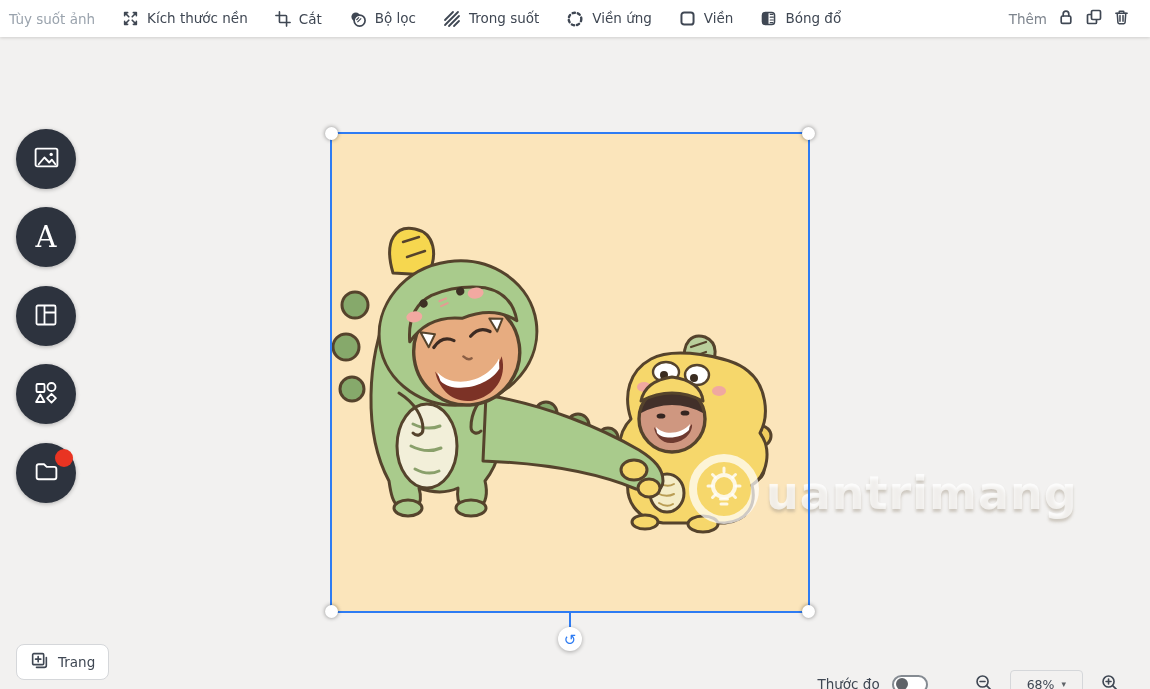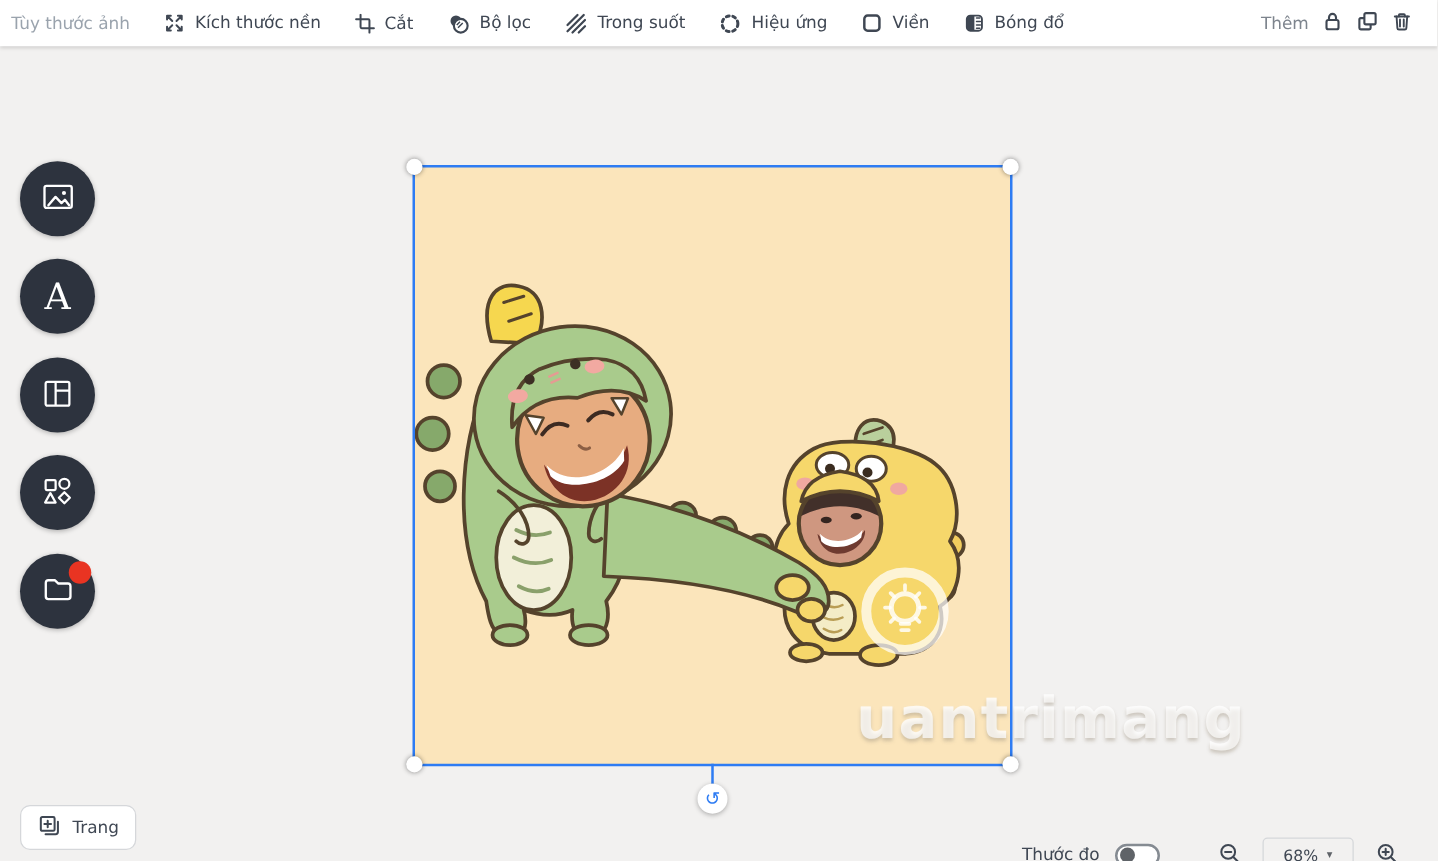--- a/index.html
+++ b/index.html
@@ -35,21 +35,21 @@
     box-shadow:0 1px 4px rgba(0,0,0,.28);
   }
   .sb-1{top:92px;} .sb-2{top:170px;} .sb-3{top:249px;} .sb-4{top:327px;} .sb-5{top:406px;}
   .sb-glyph{color:#fff;font-family:"DejaVu Serif","Liberation Serif",serif;font-size:29px;line-height:1;}
   .badge{position:absolute;top:6px;right:3px;width:18px;height:18px;border-radius:50%;background:#e93422;}
   
   .canvas-image{position:absolute;left:331px;top:96px;width:478px;height:479px;background:#fbe5bb;z-index:1;}
   
   .watermark{
     position:absolute;left:685px;top:413px;z-index:5;pointer-events:none;
-    display:flex;align-items:flex-start;gap:3px;flex-direction:column;
+    display:flex;align-items:flex-end;gap:3px;
   }
   .wm-text{
     font-size:46px;font-weight:bold;letter-spacing:1px;line-height:78px;
     color:rgba(255,255,255,.68);
     text-shadow:0 3px 3px rgba(160,148,130,.45), 0 0 1px rgba(255,255,255,.5);
   }
   
   .selection{
     position:absolute;left:330px;top:95px;width:480px;height:481px;z-index:6;
     border:2px solid #2e7cf3;box-sizing:border-box;pointer-events:none;
@@ -90,21 +90,21 @@
     border:1px solid #d5d7da;border-radius:4px;background:transparent;cursor:pointer;
     font-size:12.5px;color:#3f4753;font-family:inherit;
   }
   .caret{font-size:9px;color:#5f6368;}
 </style>
 </head>
 <body>
 
 <header class="topbar">
   <div class="tb-left">
-    <span class="tb-title">Tùy thước ảnh</span>
+    <span class="tb-title">Tùy suốt ảnh</span>
 
     <button class="tb-item">
       <span>
         <svg viewBox="0 0 18 18" width="17" height="17" fill="none" stroke="#3f4753" stroke-width="1.7" stroke-linecap="round" stroke-linejoin="round">
           <path d="M7.2 7.2 L2.8 2.8 M2.8 6 V2.8 H6"></path>
             <path d="M10.8 7.2 L15.2 2.8 M12 2.8 H15.2 V6"></path>
           <path d="M7.2 10.8 L2.8 15.2 M2.8 12 V15.2 H6"></path>
             <path d="M10.8 10.8 L15.2 15.2 M15.2 12 V15.2 H12"></path>
         </svg>
       </span>
@@ -140,21 +140,21 @@
       </span>
       <span>Trong suốt</span>
     </button>
 
     <button class="tb-item">
       <span>
         <svg viewBox="0 0 18 18" width="18" height="18" fill="none">
           <circle cx="9" cy="9" r="6.3" stroke="#3f4753" stroke-width="2.4" stroke-dasharray="2.3 3" stroke-linecap="round"></circle>
         </svg>
       </span>
-      <span>Hiệu ứng</span>
+      <span>Viền ứng</span>
     </button>
 
     <button class="tb-item">
       <span>
         <svg viewBox="0 0 18 18" width="17" height="17" fill="none">
           <rect x="2.6" y="2.6" width="12.8" height="12.8" rx="2.8" stroke="#3f4753" stroke-width="2.1"></rect>
         </svg>
       </span>
       <span>Viền</span>
     </button>

